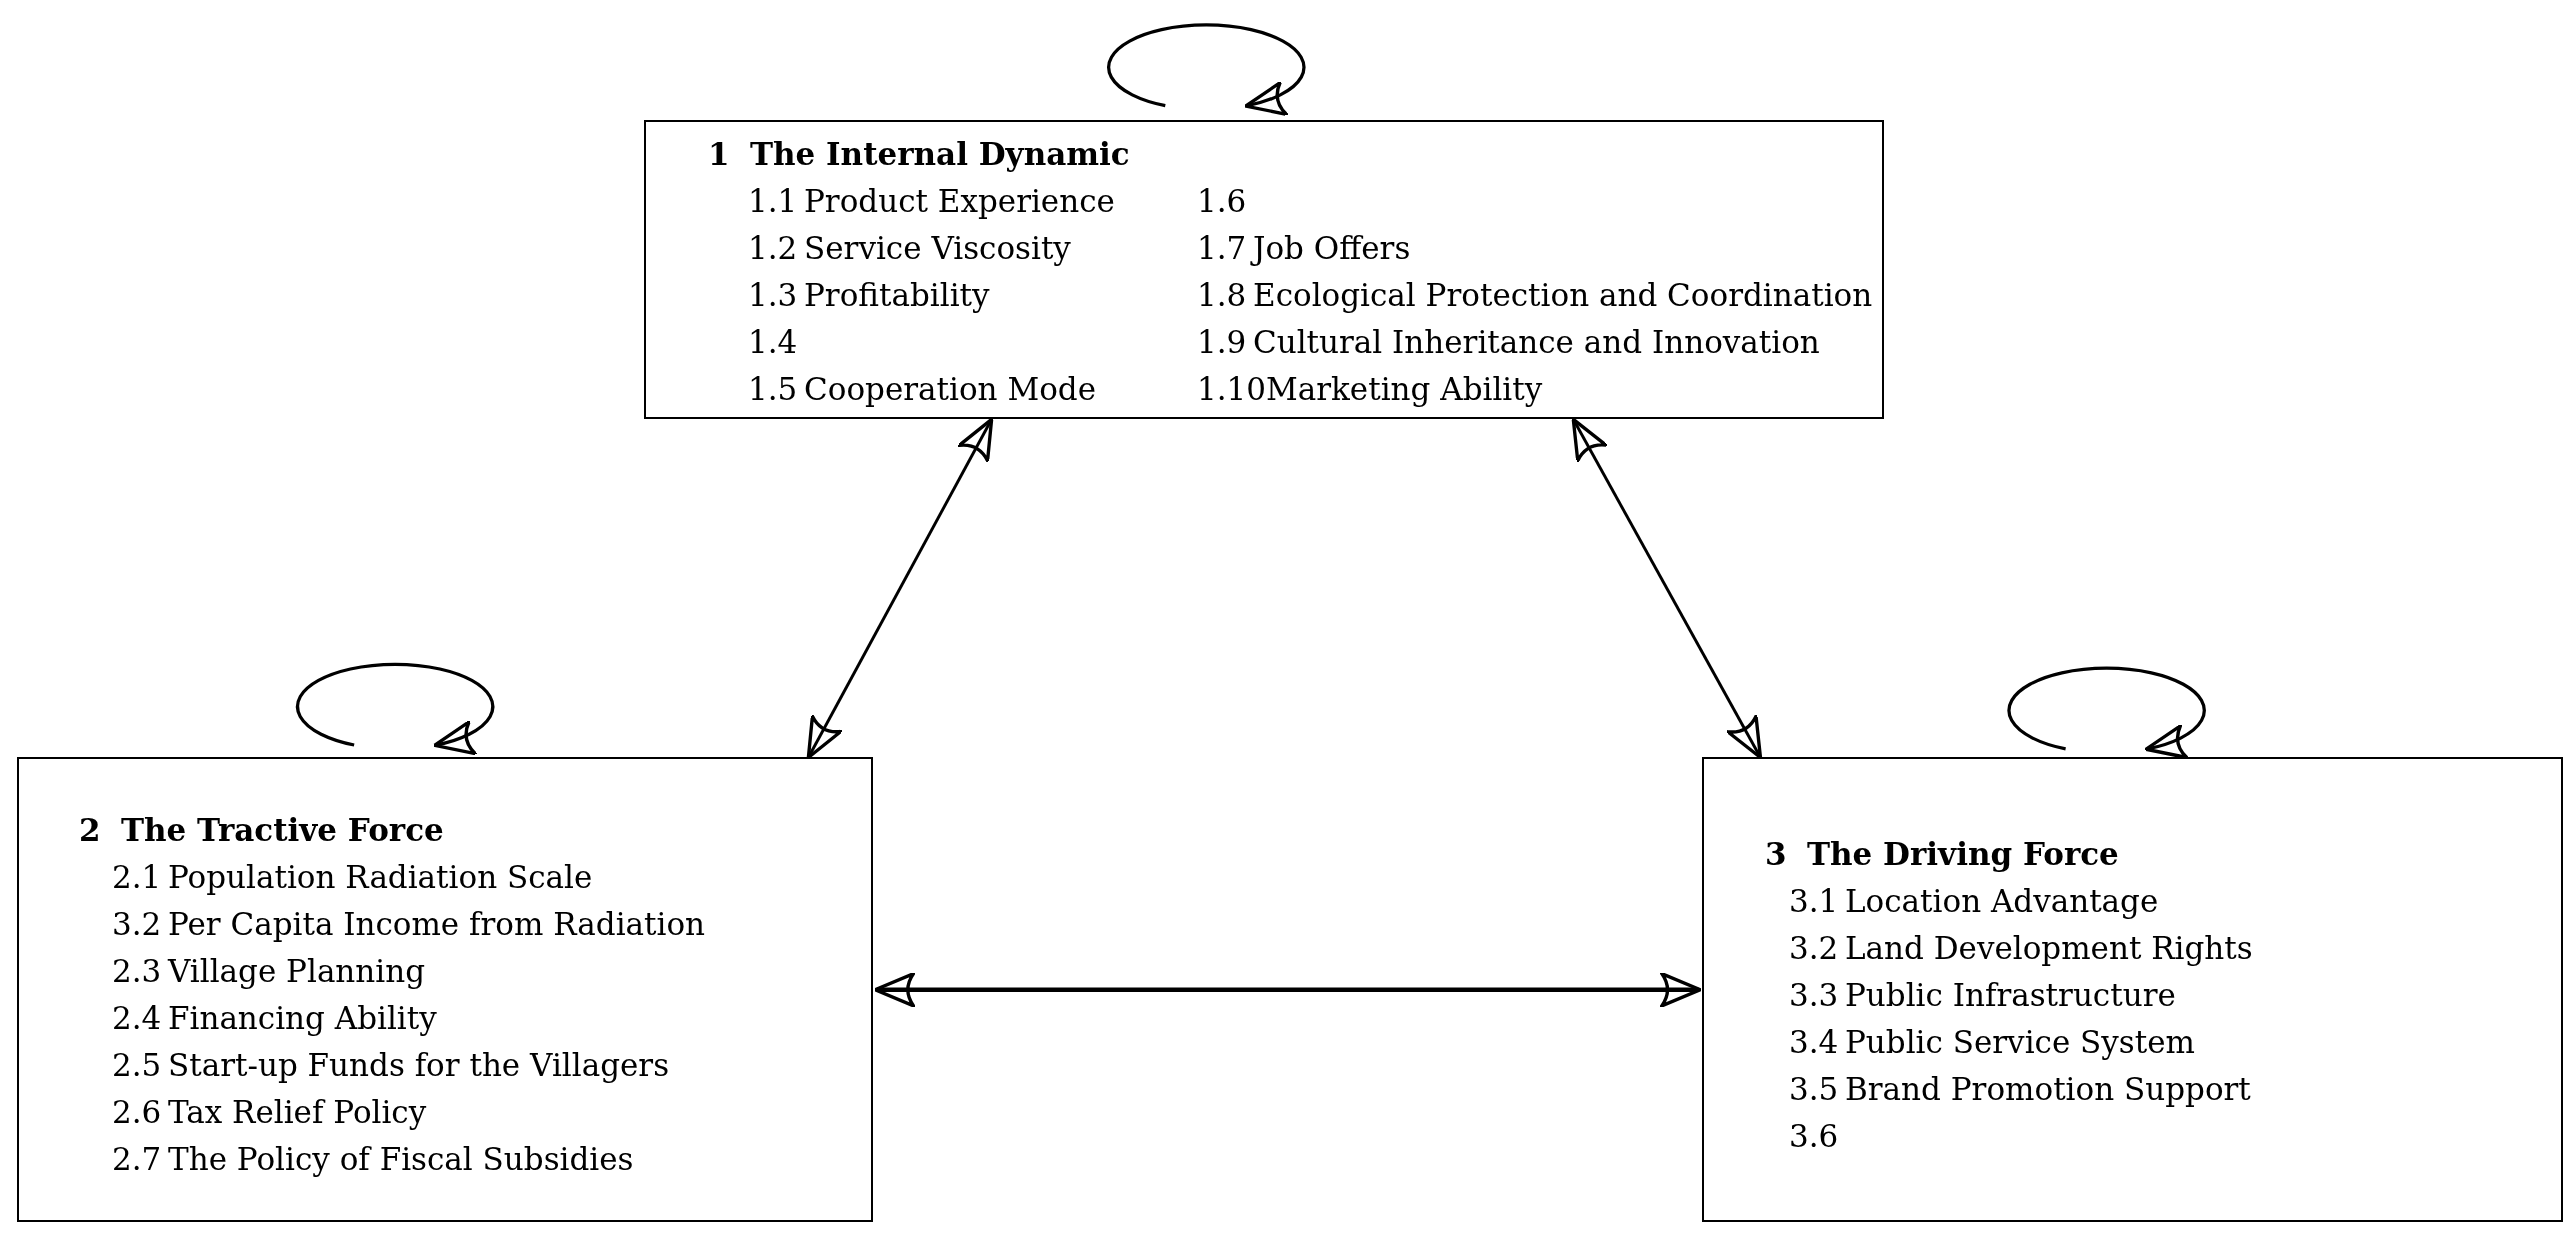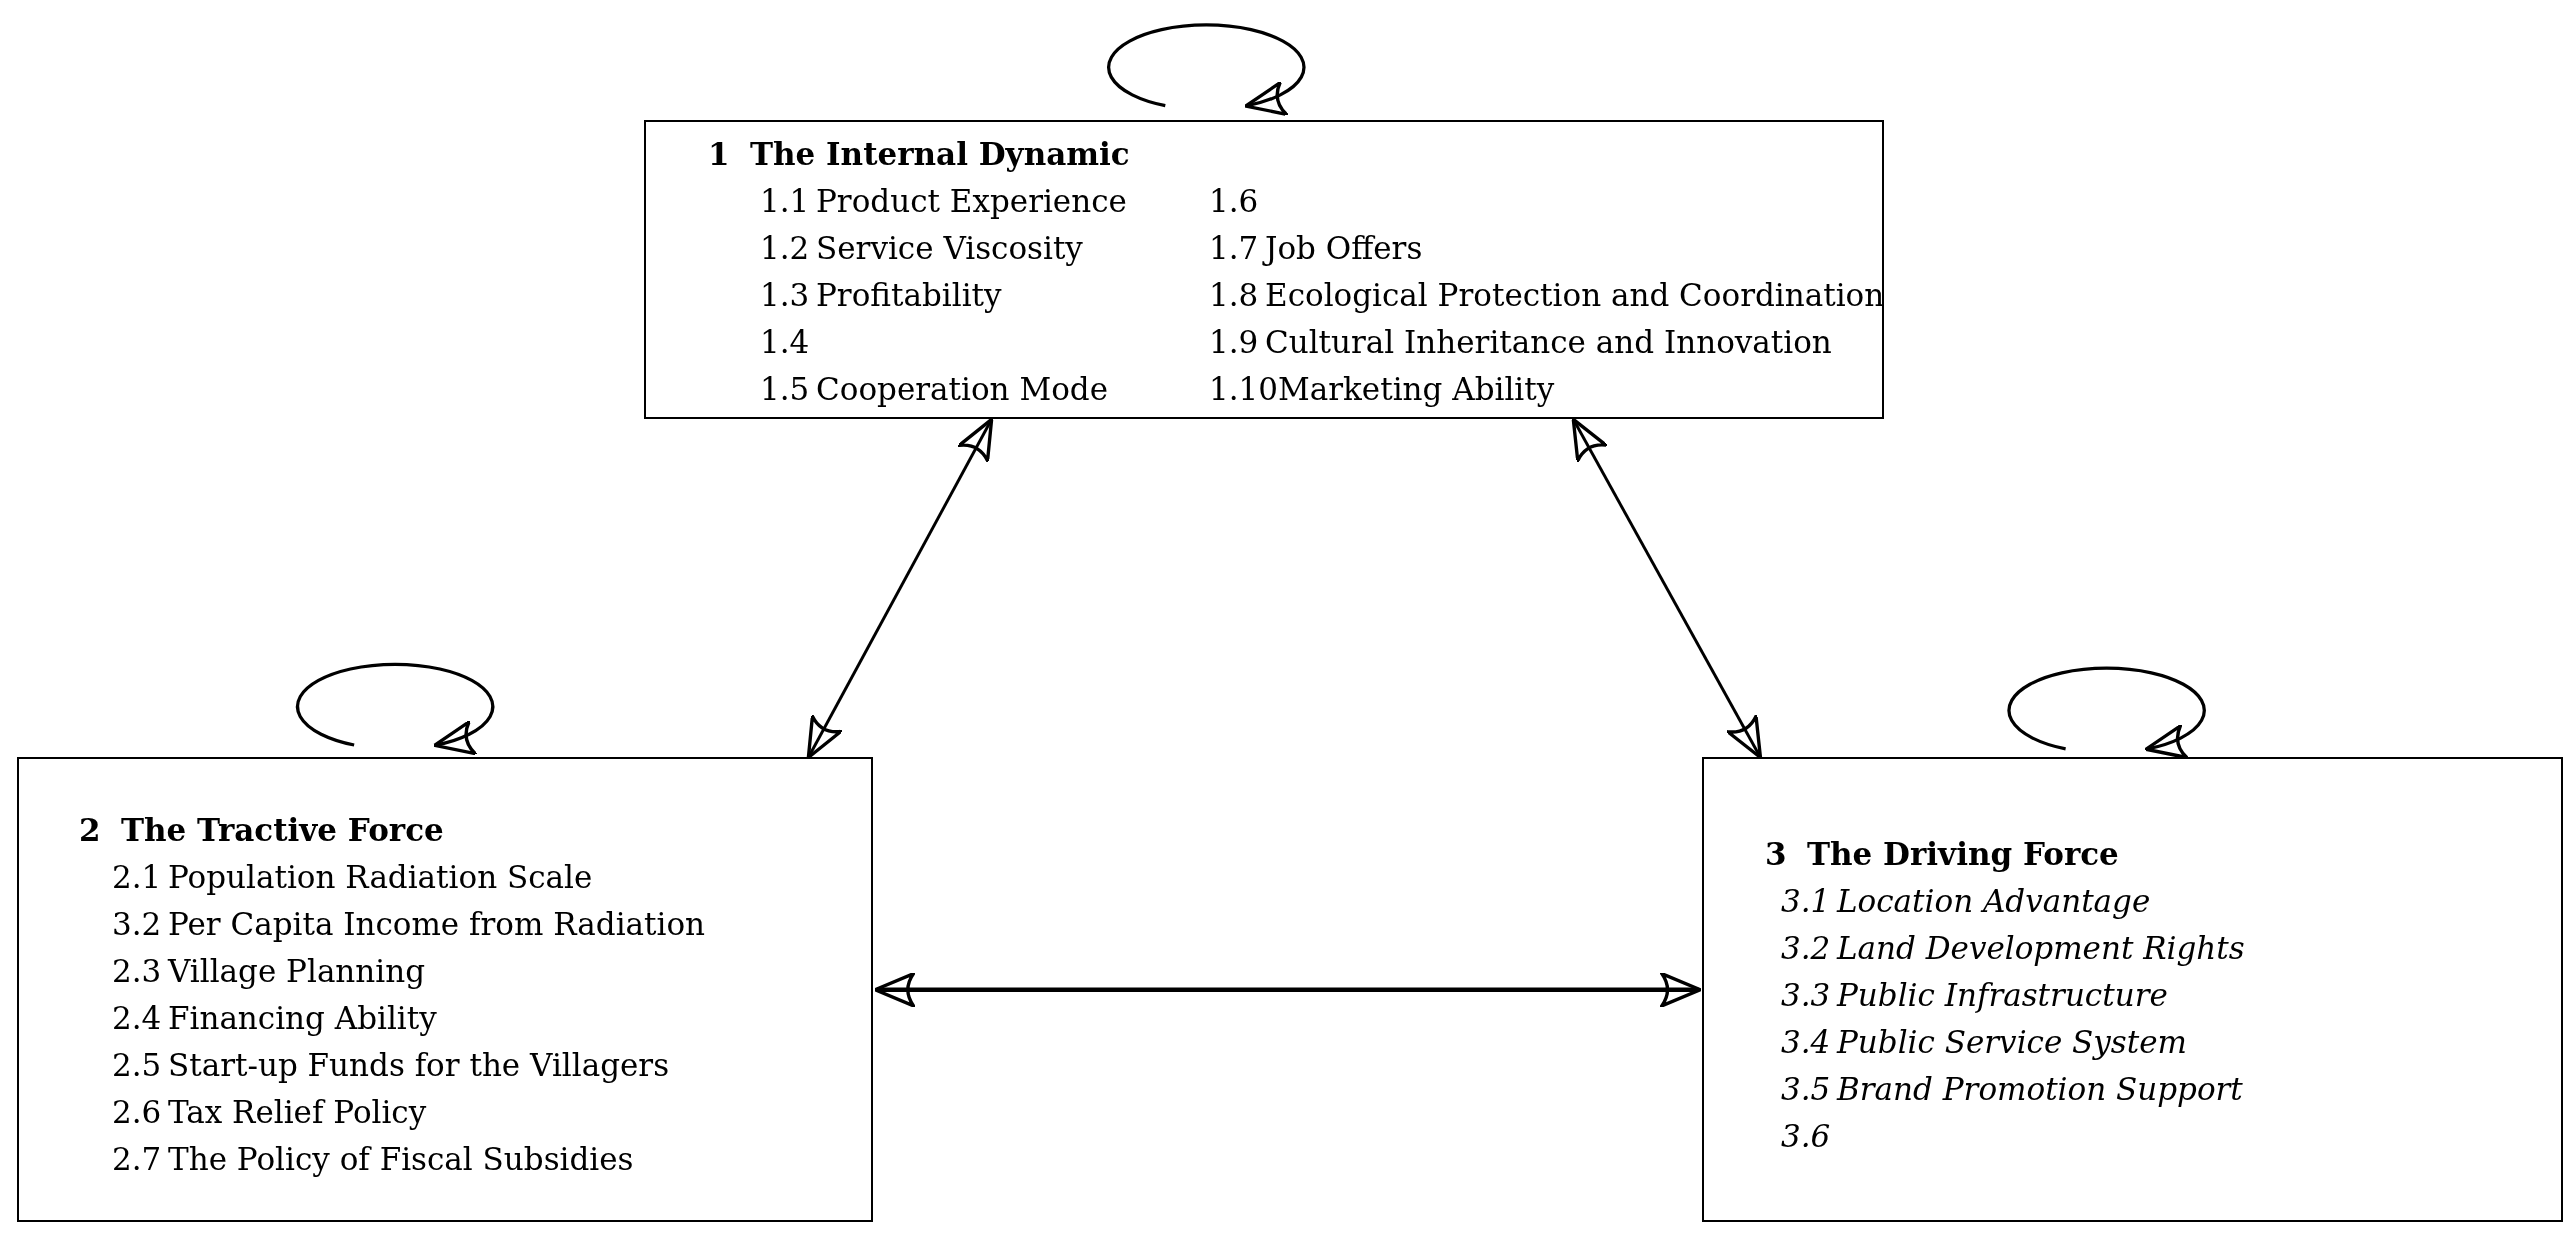--- a/index.html
+++ b/index.html
@@ -54,26 +54,26 @@
     font-weight: bold;
     white-space: pre;
   }
   .title-num {
     min-width: 42px;
   }
   .cols {
     display: flex;
   }
   .col-1 {
-    margin-left: 52px;
+    margin-left: 40px;
     width: 449px;
     flex: 0 0 auto;
   }
   .col-only-2 { margin-left: 33px; }
-  .col-only-3 { margin-left: 16px; font-style: italic; }
+  .col-only-3 { margin-left: 24px; }
   .item-line {
     display: flex;
     white-space: pre;
   }
   .item-num {
     min-width: 56px;
   }
   .item-label {
     white-space: pre;
   }

